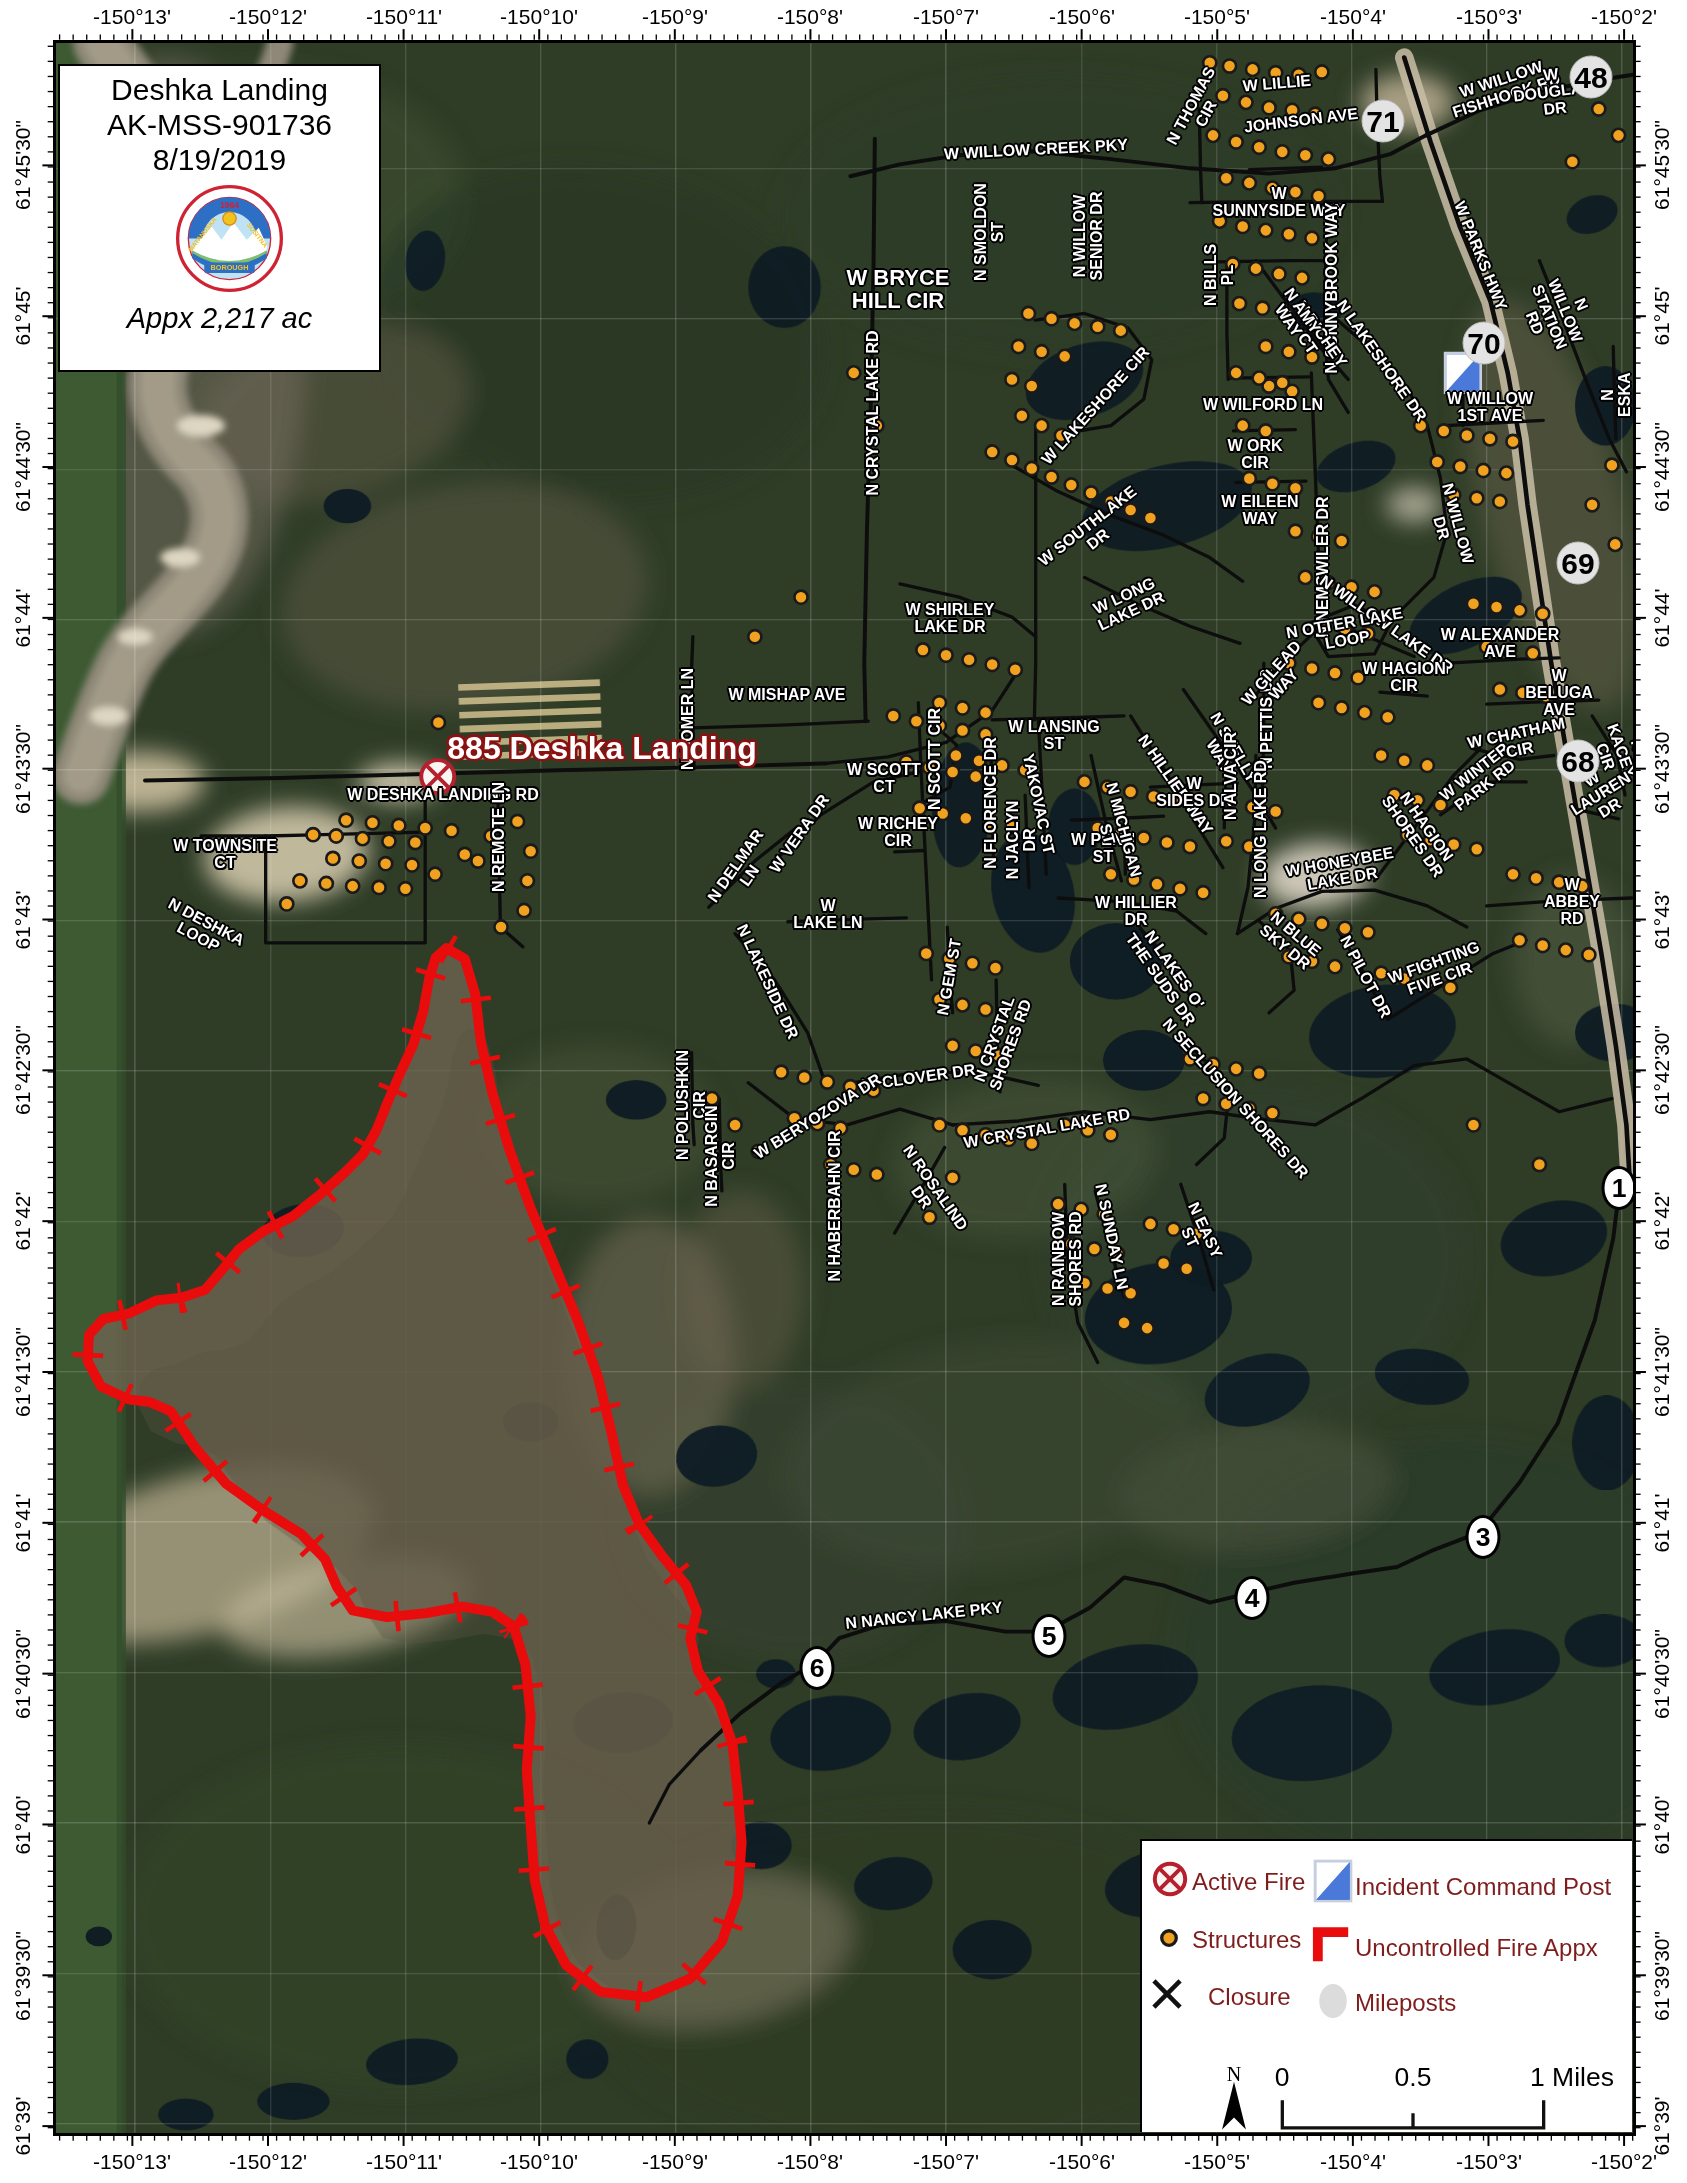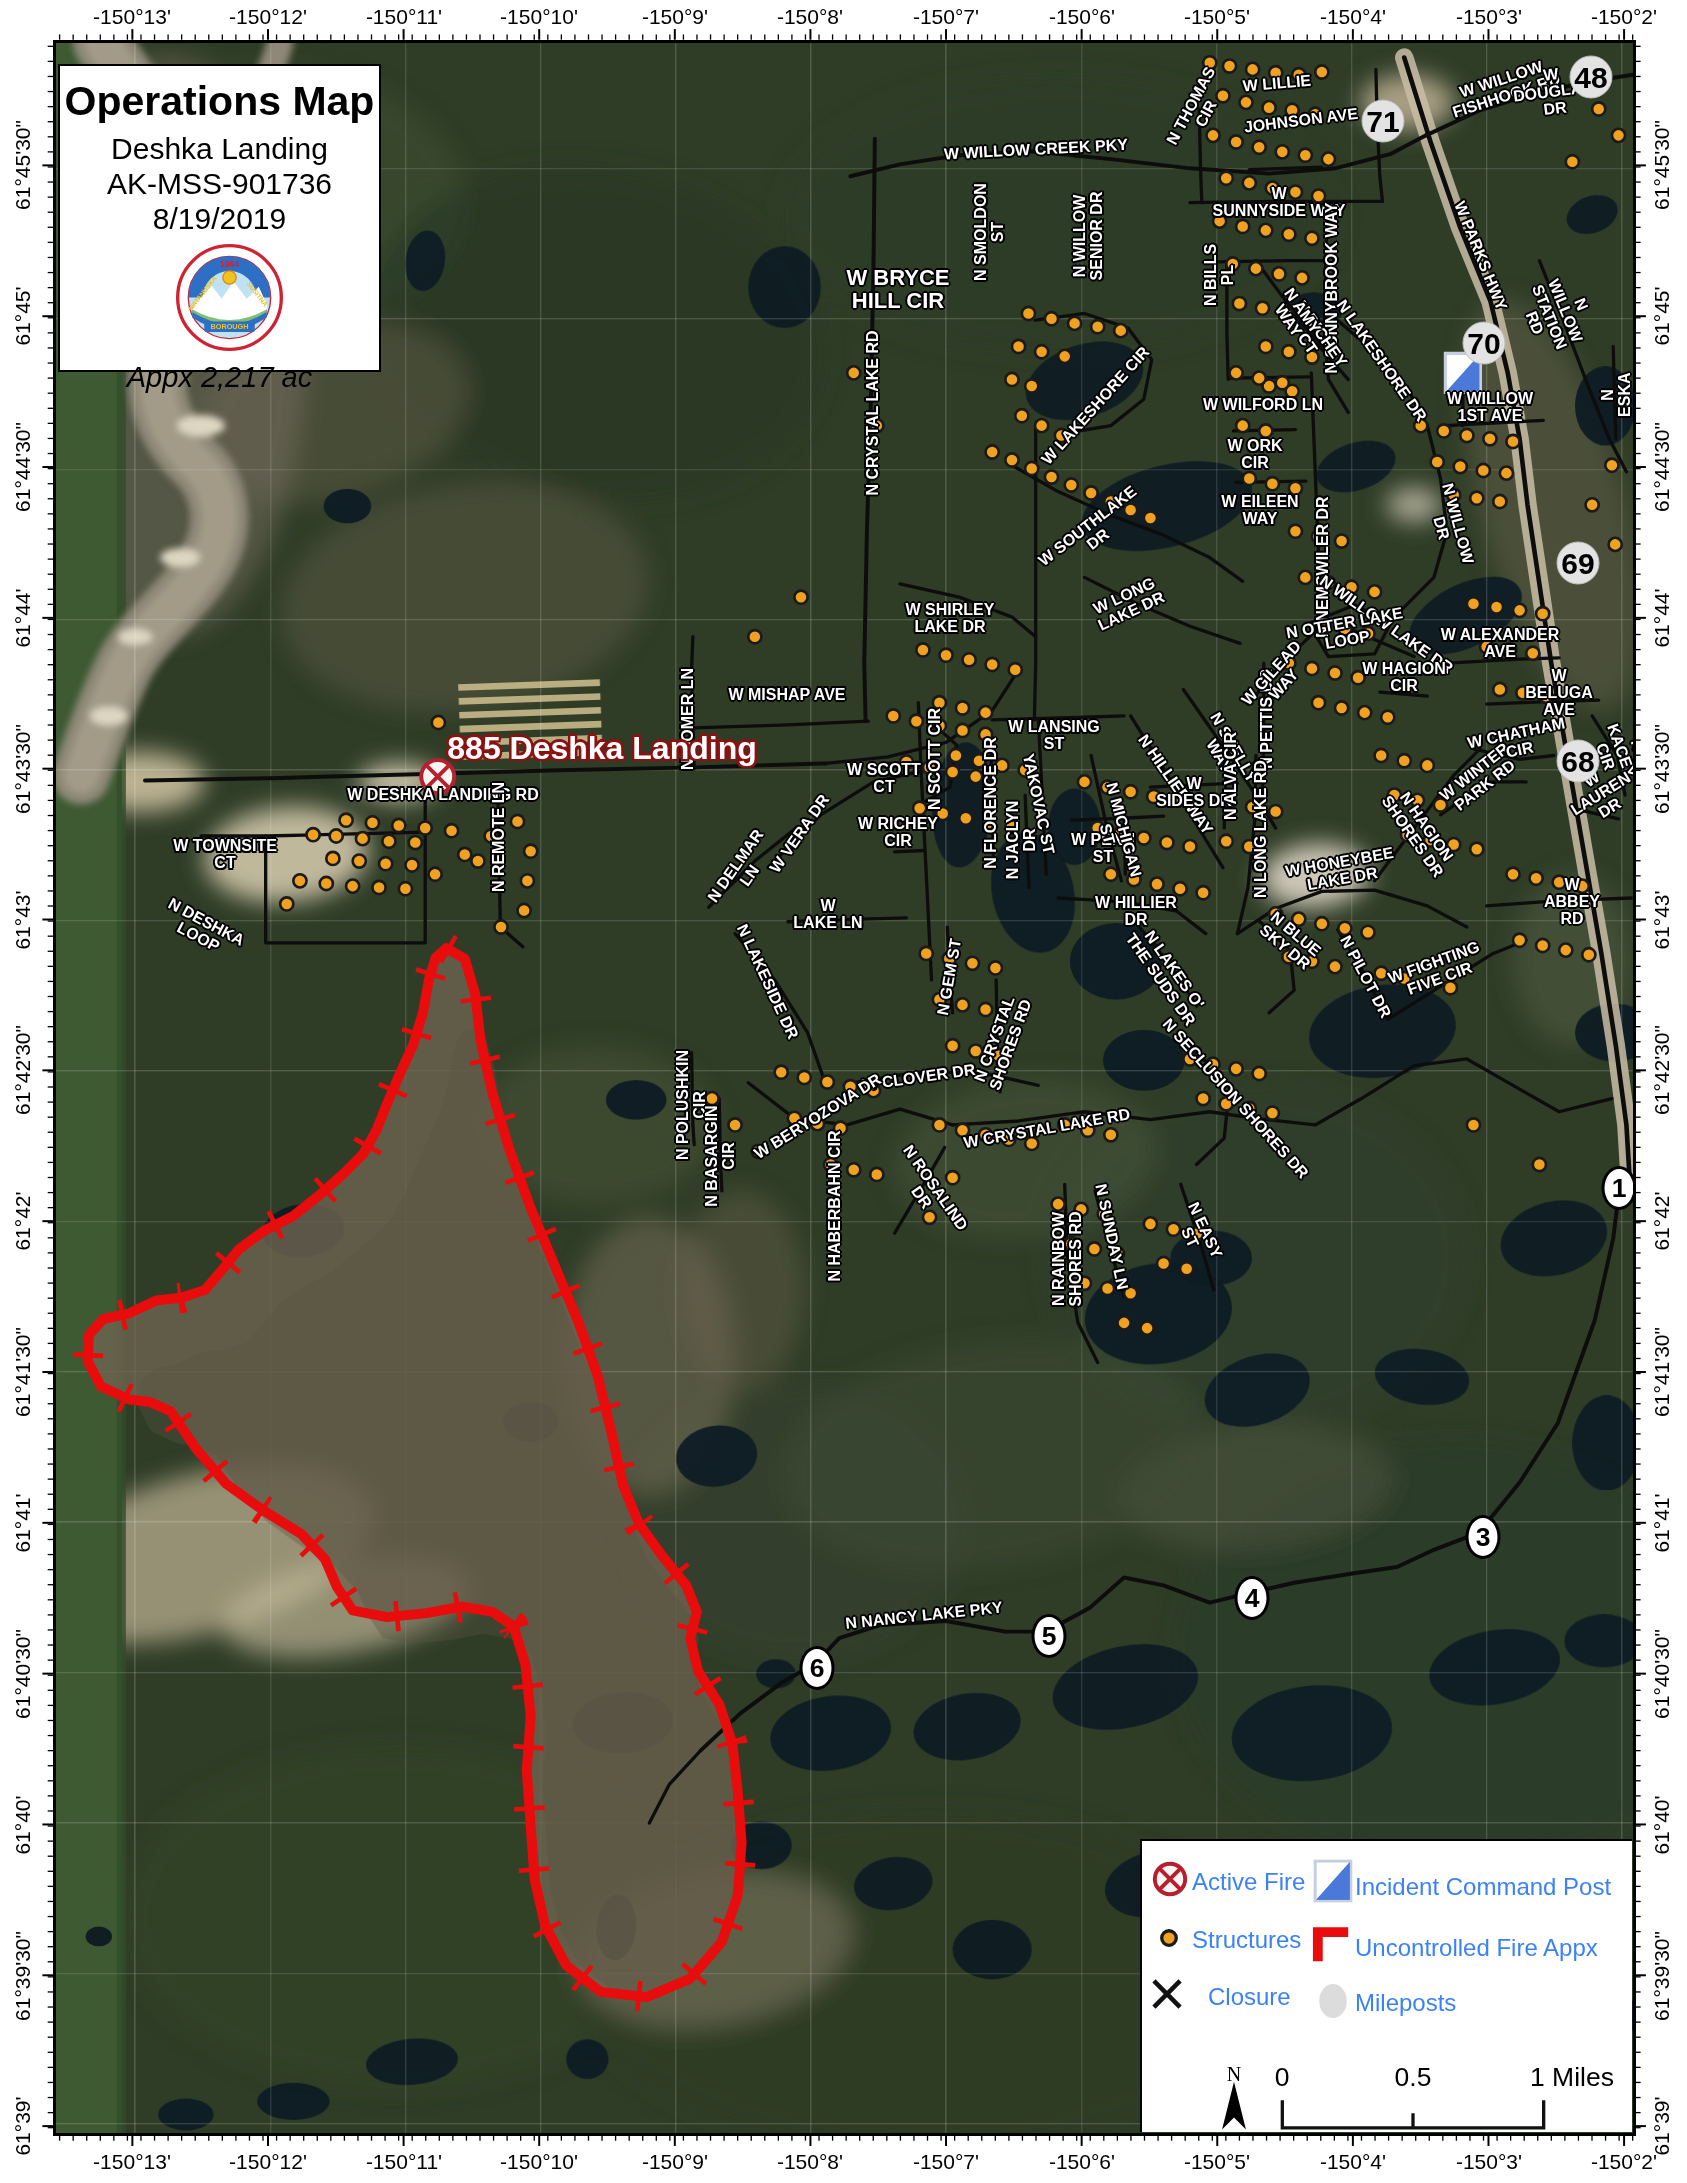--- a/index.html
+++ b/index.html
@@ -24,21 +24,21 @@
   
   #titlebox{position:absolute;left:58px;top:64px;width:323px;height:308px;background:#fff;border:2.6px solid #000;box-sizing:border-box;text-align:center;}
   #titlebox .t1{font-size:41px;font-weight:bold;margin-top:12px;}
   #titlebox .t2{font-size:30px;margin-top:6.6px;}
   #titlebox .t3{font-size:30px;margin-top:1.3px;}
   #titlebox .t4{font-size:30px;margin-top:1.3px;}
   #titlebox .t5{font-size:29px;font-style:italic;margin-top:9.3px;}
   #sealwrap{margin-top:6.6px;height:109px;padding-left:20px;}
   
   #legend{position:absolute;left:1140px;top:1839px;width:492px;height:293px;background:#fff;border-top:2.6px solid #000;border-left:2.6px solid #000;box-sizing:border-box;}
-  .leglab{position:absolute;font-size:24px;color:#3b82f6;white-space:nowrap;}
+  .leglab{position:absolute;font-size:24px;color:#7f1d1d;white-space:nowrap;}
   .legicon{position:absolute;transform:translate(-50%,-50%);}
   .scalelab{position:absolute;font-size:26.5px;color:#000;transform:translate(-50%,-50%);white-space:nowrap;}
 </style>
 </head>
 <body>
 
 <div id="page">
 
   <div id="axes">
       <svg width="1687" height="2183" style="position:absolute;left:0;top:0" viewBox="0 0 2550 3300">
@@ -1348,21 +1348,20 @@
         <div class="mp hwy" style="left: 1522px; top: 718px;">68</div>
         <div class="mp pky" style="left: 1563px; top: 1145px;">1</div>
         <div class="mp pky" style="left: 1427px; top: 1494px;">3</div>
         <div class="mp pky" style="left: 1196px; top: 1555px;">4</div>
         <div class="mp pky" style="left: 993px; top: 1593px;">5</div>
         <div class="mp pky" style="left: 761px; top: 1625px;">6</div>
       </div>
   </div>
 
   <div id="titlebox">
-    <div class="t1">Operations Map</div>
     <div class="t2">Deshka Landing</div>
     <div class="t3">AK-MSS-901736</div>
     <div class="t4">8/19/2019</div>
     <div id="sealwrap">
       <svg width="109" height="109" viewBox="0 0 164 164">
         <circle cx="82" cy="82" r="78" fill="#ffffff" stroke="#cf2233" stroke-width="5"></circle>
         <circle cx="82" cy="82" r="62" fill="#bfe3f5" stroke="#cf2233" stroke-width="2"></circle>
         <path d="M20,82 A62,62 0 0 1 144,82 L122,82 A40,40 0 0 0 42,82 Z" fill="#2d6fc4"></path>
         <path d="M26,100 Q82,140 138,100 L138,112 Q82,150 26,112 Z" fill="#2d6fc4"></path>
         <path d="M30,92 L55,64 L70,84 L88,58 L108,84 L126,66 L138,92 L138,100 Q82,132 26,100 Z" fill="#ffffff"></path>

